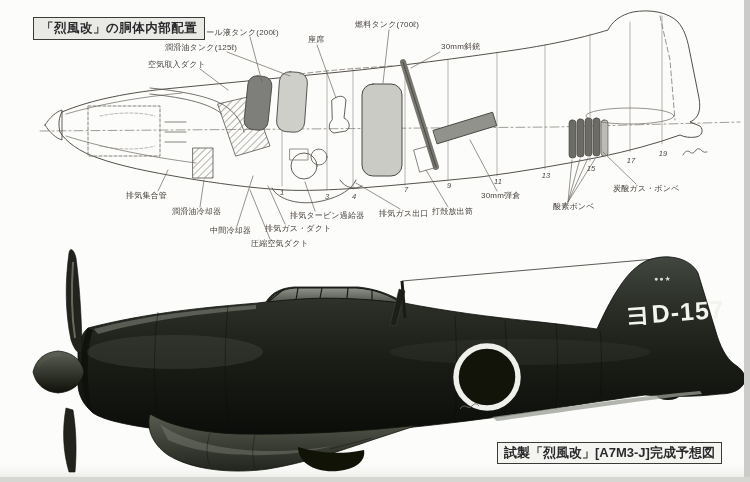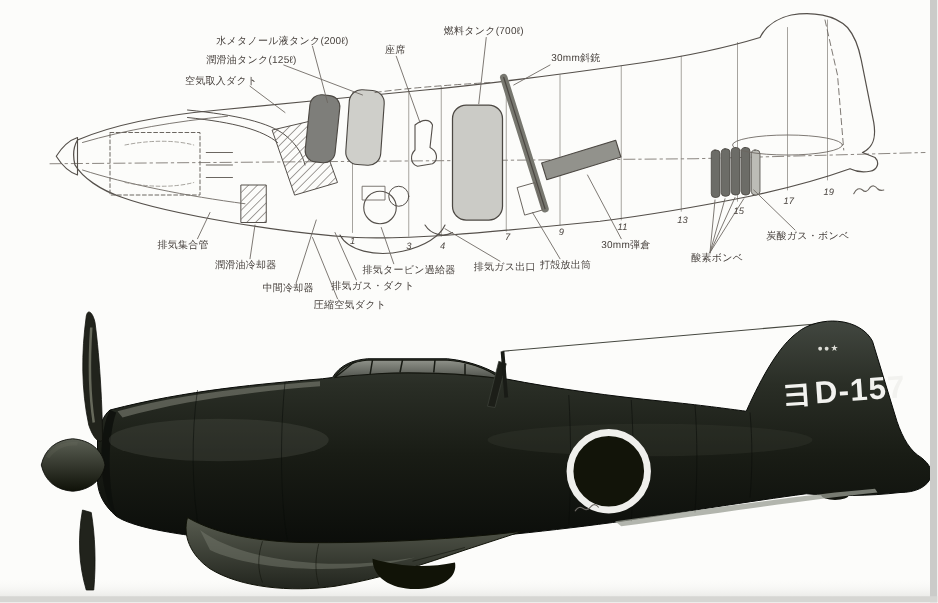--- a/index.html
+++ b/index.html
@@ -250,16 +250,18 @@
       <path d="M69,253 C65,282 65,312 71,340 C75,352 80,355 82,352 C82,328 80,288 76,258 C74,249 70,247 69,253 Z" fill="#21231c" stroke="#0d0f0a" stroke-width="0.6"></path>
       <path d="M73,262 C71,292 72,318 75,338" stroke="#787a6c" stroke-width="2" fill="none" opacity="0.8"></path>
       <path d="M66,408 C62,430 63,452 69,472 L75,472 C77,450 76,428 73,410 Z" fill="#21231c" stroke="#0d0f0a" stroke-width="0.6"></path>
       <path d="M33,372 C36,359 45,352 58,351 C72,352 82,360 84,372 C82,384 72,392 58,393 C45,392 36,385 33,372 Z" fill="url(#spin)" stroke="#0b0d08" stroke-width="0.7"></path>
       <path d="M38,366 C44,357 54,354 62,355" stroke="#80837622" stroke-width="3" fill="none" opacity="0.9"></path>
 
       <path d="M460,409 q3,-5 7,-2 q3,2 6,-2 q3,-3 6,1" fill="none" stroke="#6b6762" stroke-width="0.9"></path>
     </g>
   </svg>
 
+  <div id="title-box" class="box">「烈風改」の胴体内部配置</div>
+  <div id="caption-box" class="box">試製「烈風改」[A7M3-J]完成予想図</div>
 
   <div class="edge-right"></div>
   <div class="edge-bottom"></div>
 </div>
 
 </body></html>

